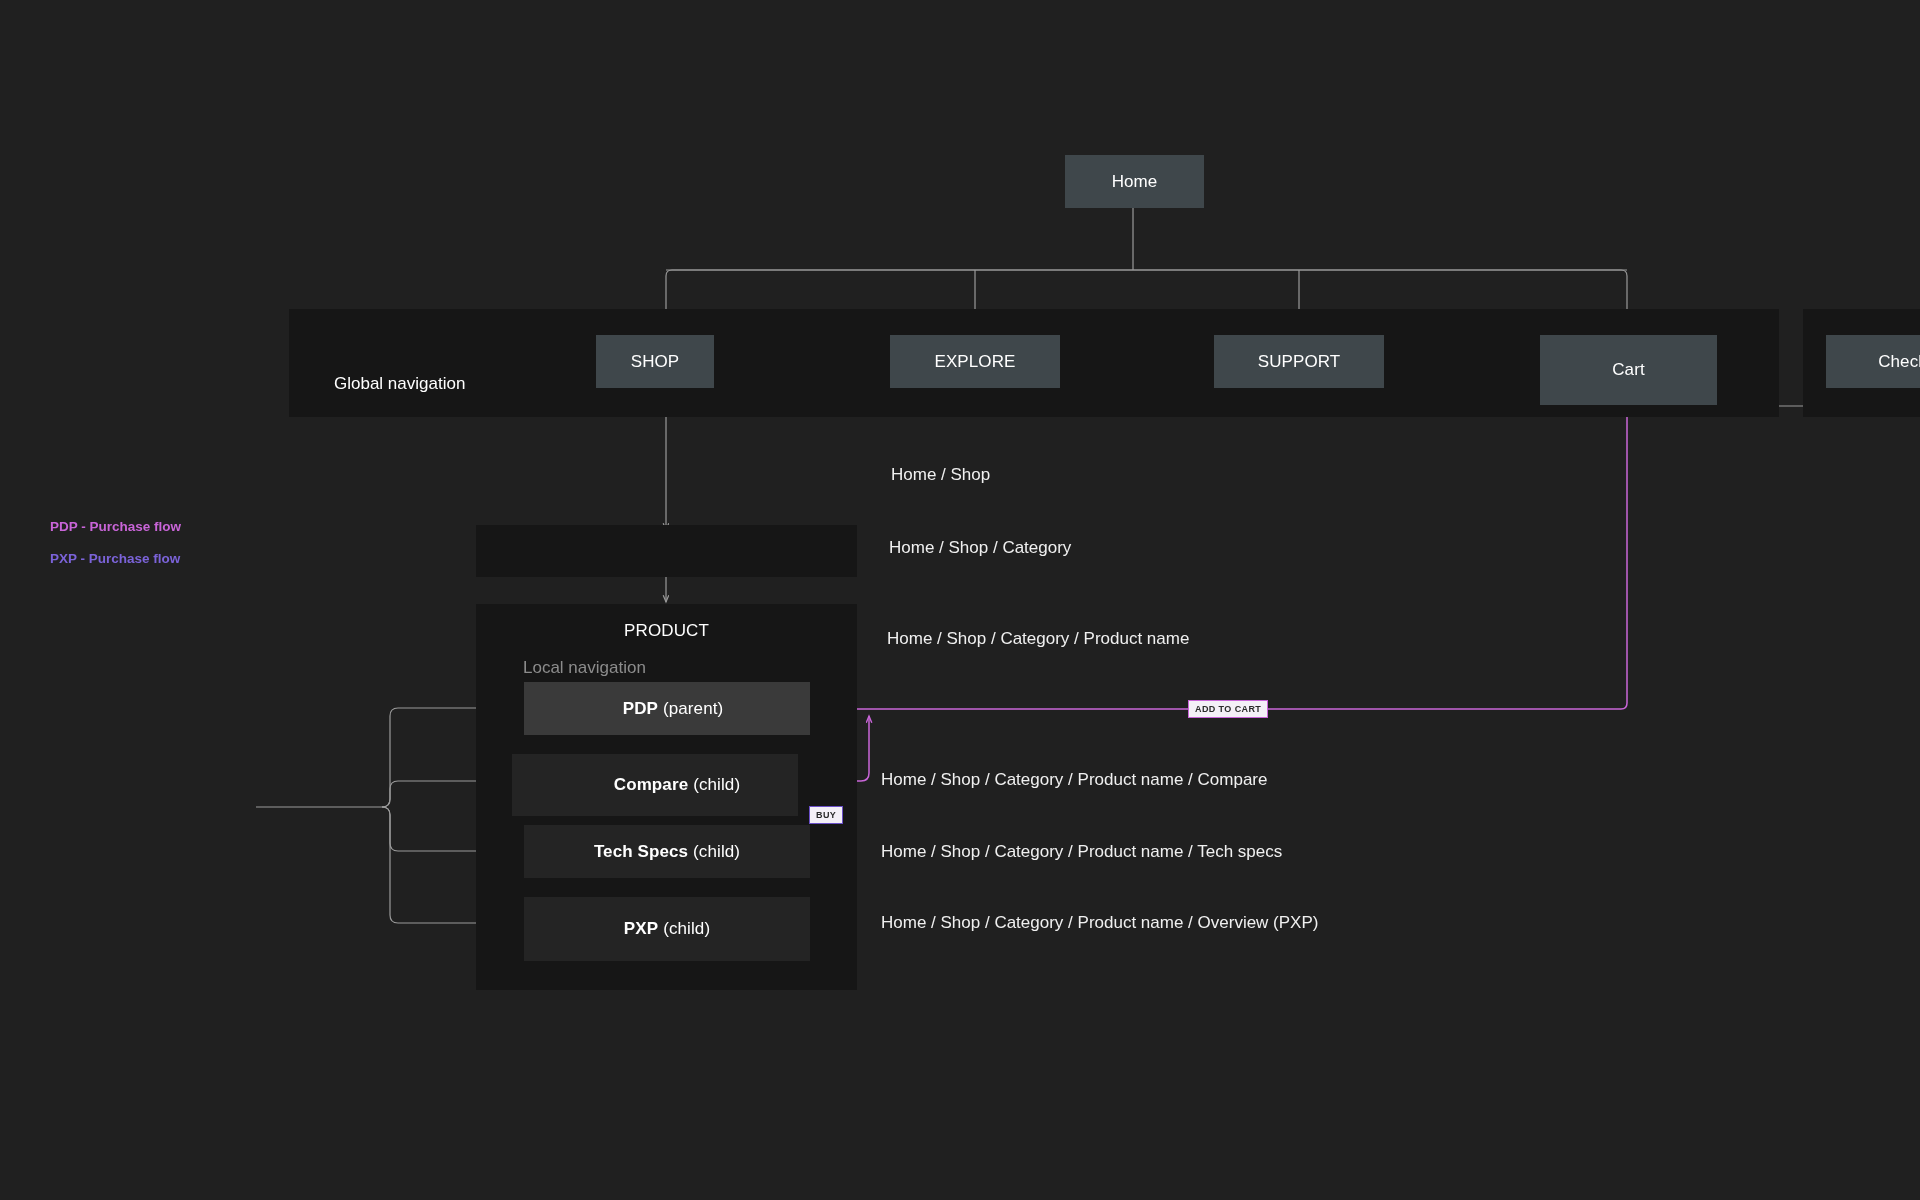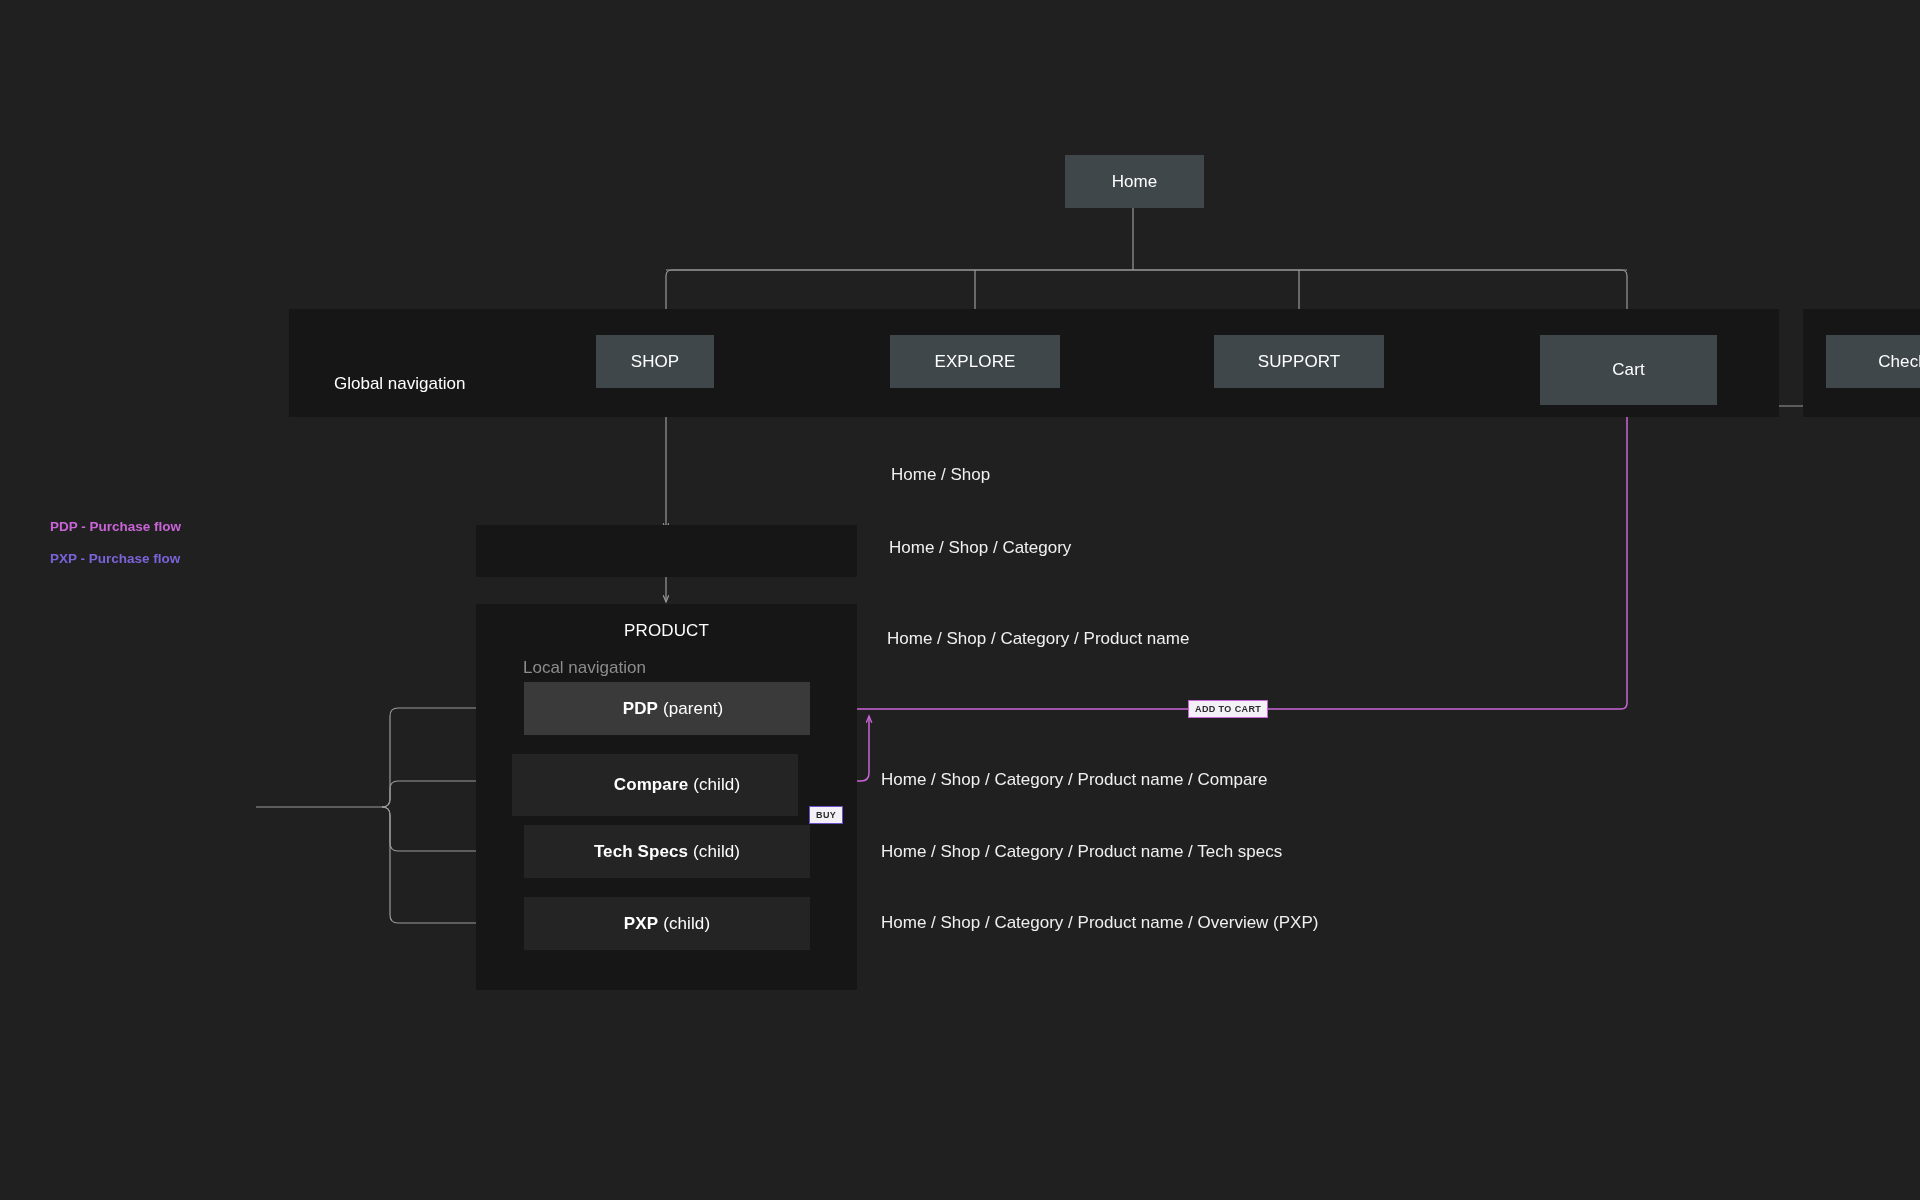--- a/index.html
+++ b/index.html
@@ -239,21 +239,21 @@
     <span class="reg" style="width:5px">&nbsp;</span>
     <span class="reg">(child)</span>
   </div>
 
   <div class="node local" style="left:524px; top:825px; width:286px; height:53px;">
     <b>Tech Specs</b>
     <span class="reg" style="width:5px">&nbsp;</span>
     <span class="reg">(child)</span>
   </div>
 
-  <div class="node local" style="left:524px; top:897px; width:286px; height:53px;">
+  <div class="node local" style="left:524px; top:897px; width:286px; height:64px;">
     <b>PXP</b>
     <span class="reg" style="width:5px">&nbsp;</span>
     <span class="reg">(child)</span>
   </div>
 
 
   <div class="crumb" style="left:891px; top:465px;">Home / Shop</div>
   <div class="crumb" style="left:889px; top:538px;">Home / Shop  / Category</div>
   <div class="crumb" style="left:887px; top:629px;">Home / Shop  / Category  / Product name</div>
   <div class="crumb" style="left:881px; top:770px;">Home / Shop  / Category  / Product name / Compare</div>

